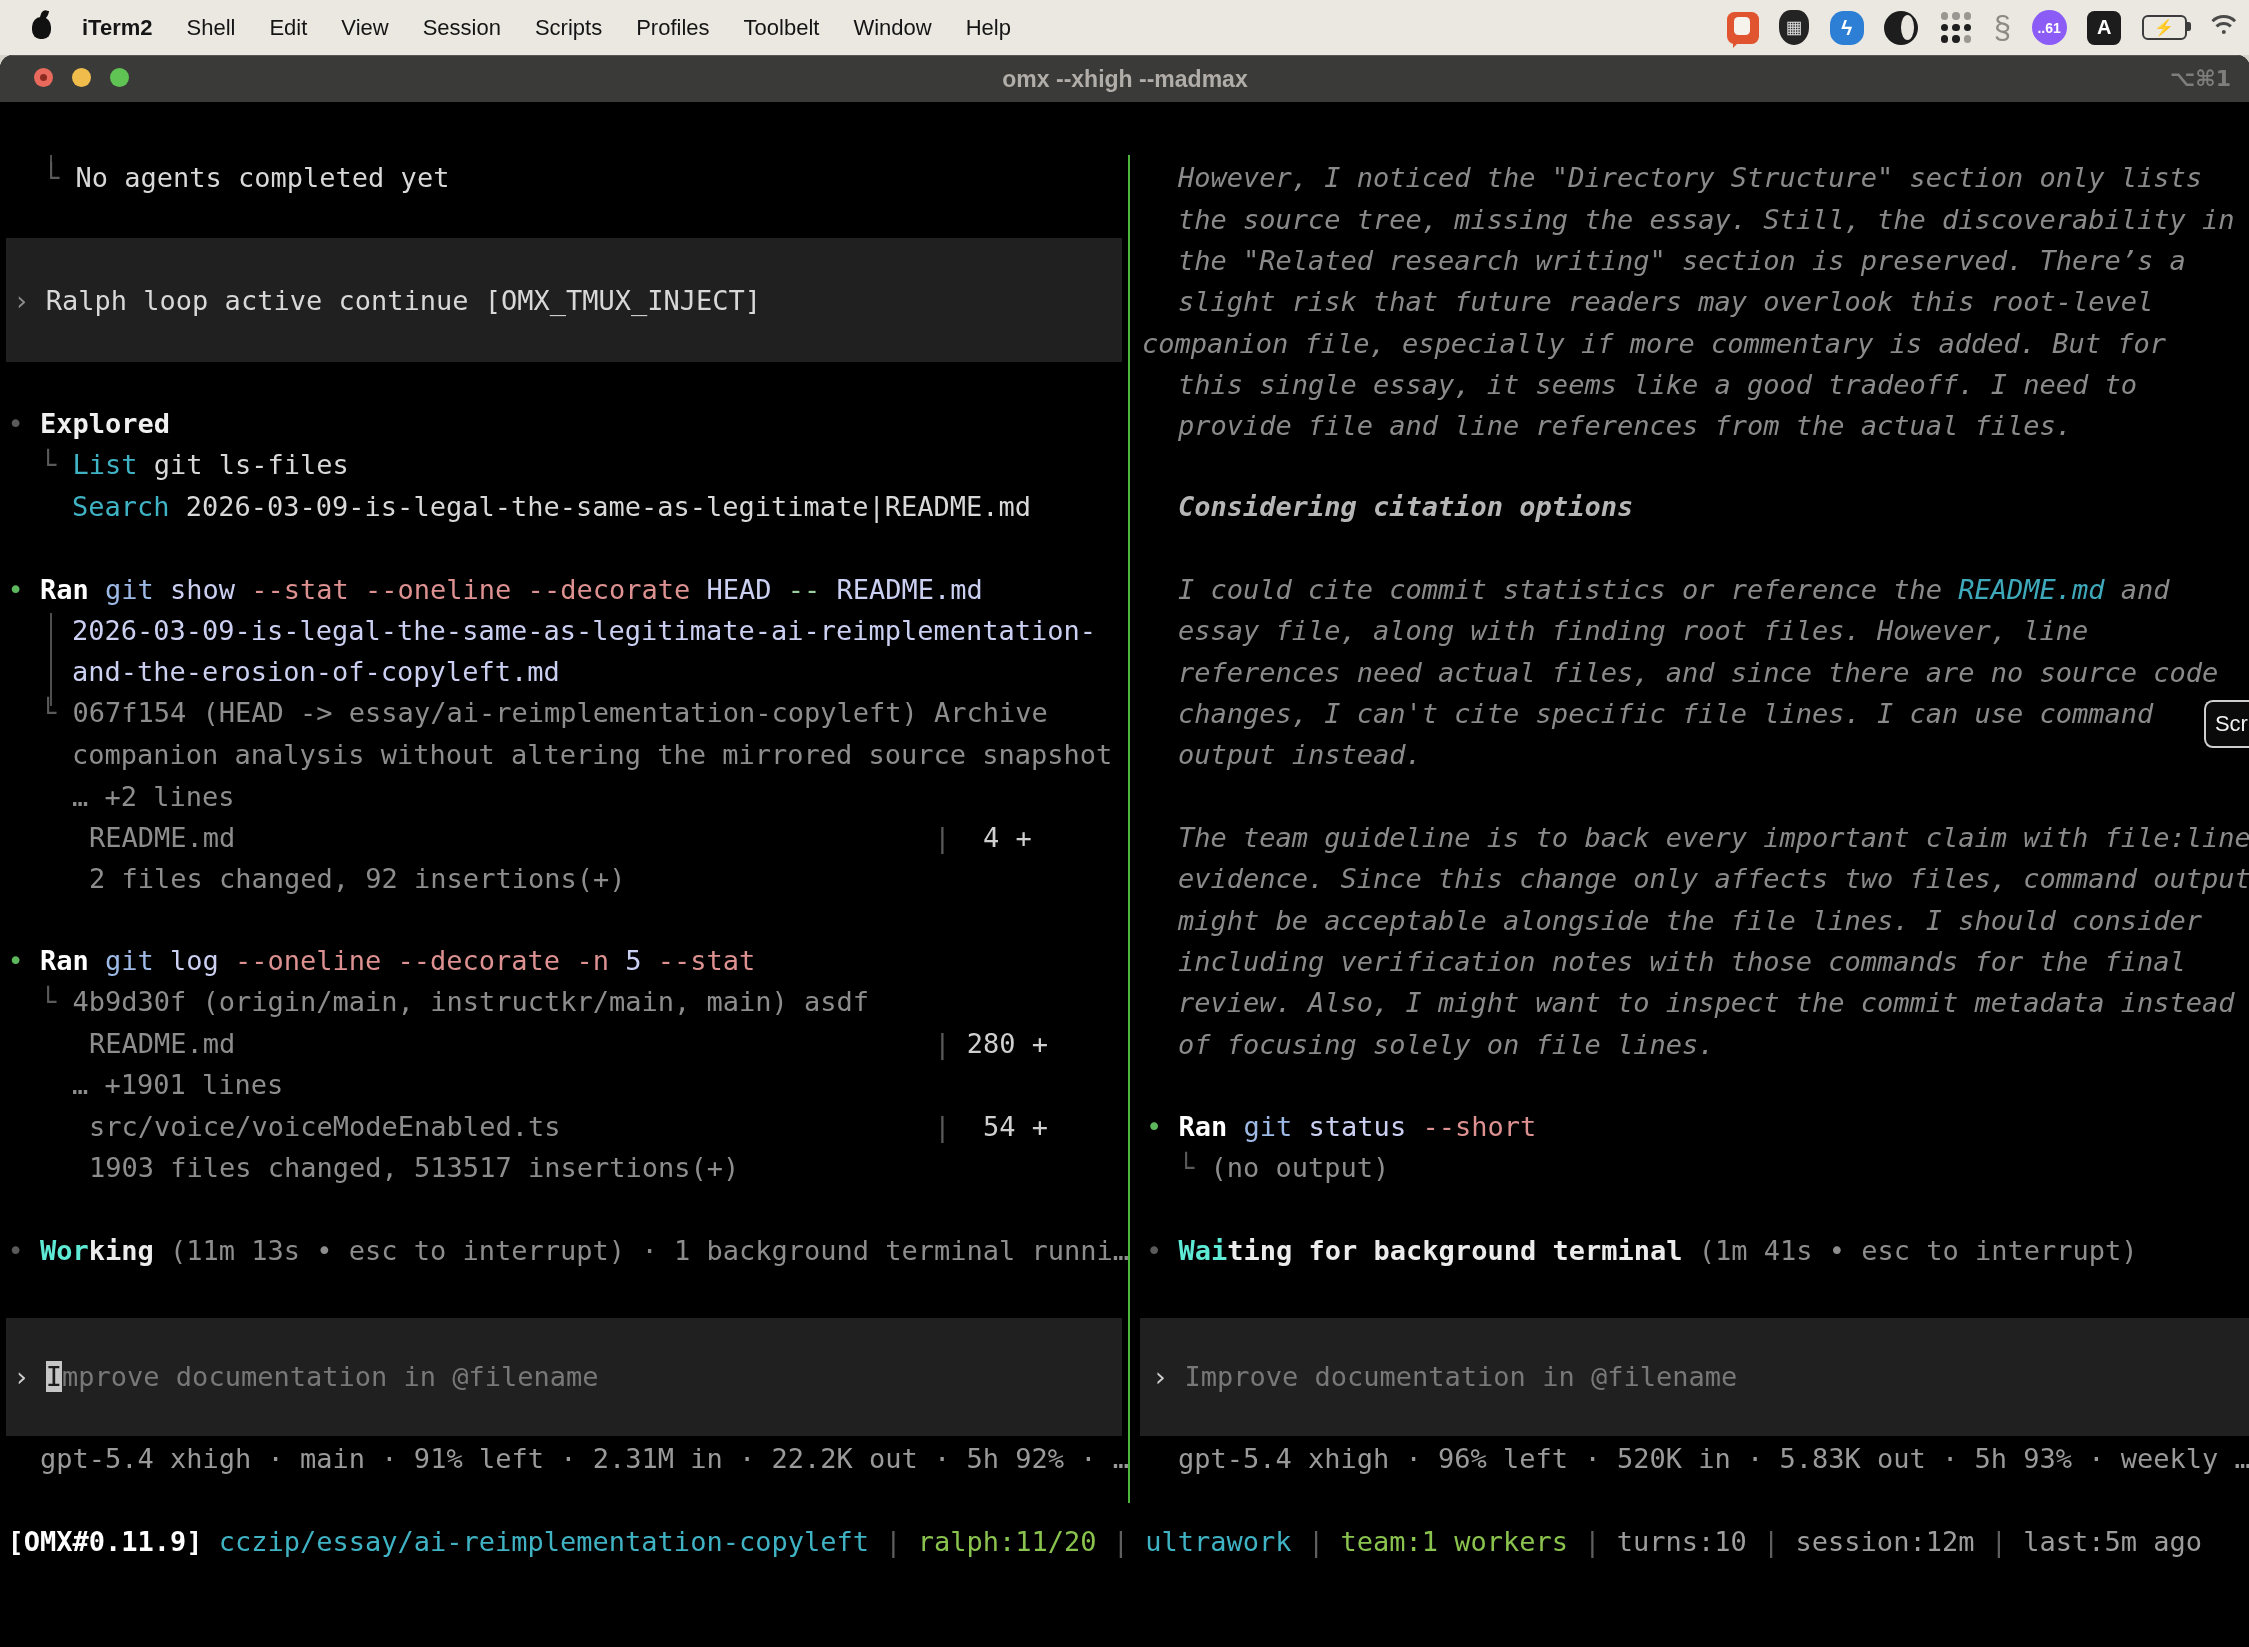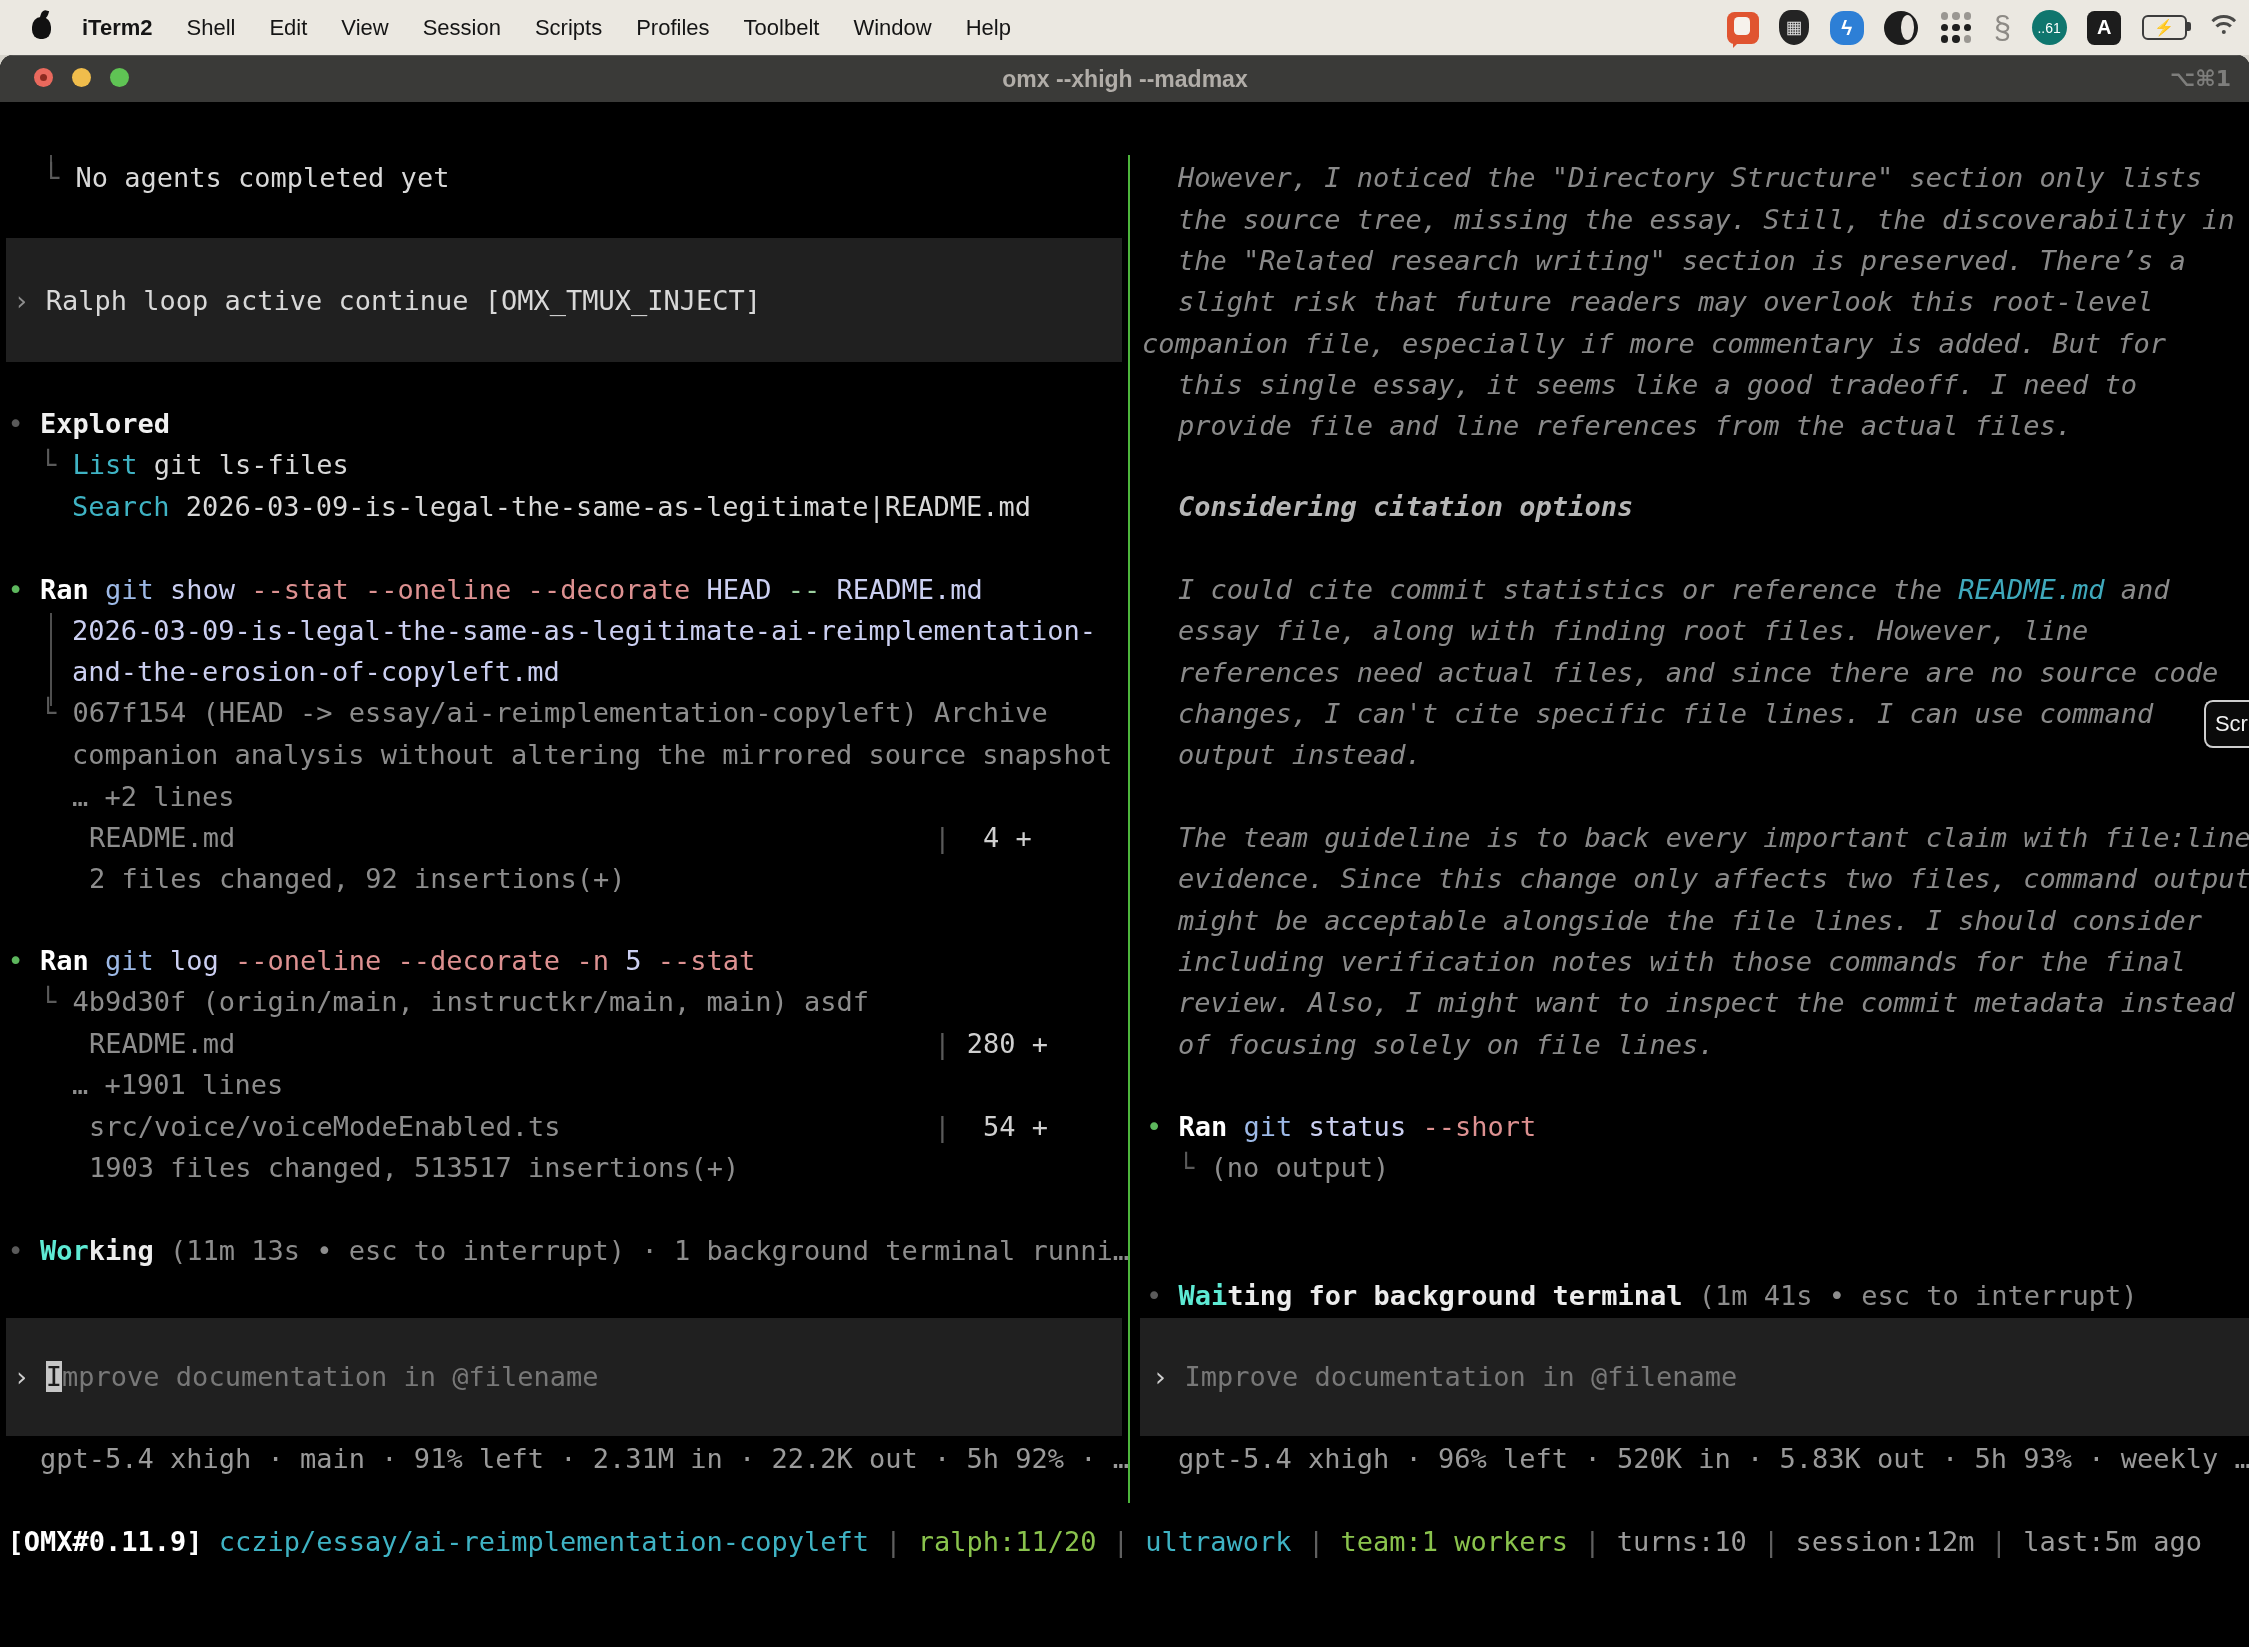--- a/index.html
+++ b/index.html
@@ -24,21 +24,21 @@
   .chat-ic::before{content:"";position:absolute;left:7.4px;top:5.9px;width:16px;height:17.7px;background:#f6f2ec;border-radius:4.4px;}
   .chat-ic::after{content:"";position:absolute;left:5.9px;bottom:-4.4px;border-left:7.4px solid #e05430;border-bottom:7.4px solid transparent;}
   .shield-ic{width:29.5px;height:35px;background:#242424;border-radius:40% 40% 50% 50%;display:flex;align-items:center;justify-content:center;color:#ddd;font-size:17.7px;}
   .sync-ic{width:34px;height:34px;background:#2d7fd6;border-radius:40%;display:flex;align-items:center;justify-content:center;color:#fff;font-size:20.7px;font-weight:bold;}
   .moon-ic{width:34px;height:34px;background:#1d1d1d;border-radius:50%;position:relative;overflow:hidden;}
   .moon-ic::before{content:"";position:absolute;right:4.4px;top:4.4px;width:13.3px;height:25px;background:#e8e4de;border-radius:50%;}
   .grid-ic{width:34px;height:34px;display:grid;grid-template-columns:repeat(3,1fr);align-items:center;justify-items:center;}
   .grid-ic i{width:7.4px;height:7.4px;border-radius:50%;background:#9a9792;}
   .grid-ic i.d{background:#1f1f1f;}
   .hook-ic{color:#8d8a85;font-size:31px;line-height:34px;}
-  .badge61-ic{width:35px;height:35px;background:#0f766e;border-radius:50%;color:#fff;display:flex;align-items:center;justify-content:center;font-size:14px;font-weight:normal;}
+  .badge61-ic{width:35px;height:35px;background:#8b5cf6;border-radius:50%;color:#fff;display:flex;align-items:center;justify-content:center;font-size:14px;font-weight:bold;}
   .asq-ic{width:34px;height:34px;background:#1c1c1c;border-radius:7.4px;color:#fff;display:flex;align-items:center;justify-content:center;font-size:20px;font-weight:bold;}
   .batt-ic{position:relative;width:41px;height:20.7px;border:2.2px solid #3c3c3c;border-radius:5.9px;display:flex;align-items:center;justify-content:center;color:#1c1c1c;font-size:16px;}
   .batt-ic::after{content:"";position:absolute;right:-5.9px;top:5.2px;width:3.7px;height:8.9px;background:#3c3c3c;border-radius:0 2.2px 2.2px 0;}
   .wifi-ic{position:relative;width:32px;height:25px;}
   .wifi-ic i{position:absolute;left:50%;transform:translateX(-50%);border:3.7px solid transparent;border-top-color:#4a4a48;border-radius:50%;}
   .wifi-ic .w1{width:29.5px;height:29.5px;top:0;}
   .wifi-ic .w2{width:17.7px;height:17.7px;top:6.6px;}
   .wifi-ic .w3{width:4.4px;height:4.4px;top:14.8px;background:#4a4a48;border:none;border-radius:50%;}
   
   .desktop-strip{position:absolute;top:55px;left:0;width:2250px;height:19px;background:#d6d3cb;z-index:1;}
@@ -199,21 +199,21 @@
     <div class="ln it" style="left:1178px;top:662px;">The team guideline is to back every important claim with file:line</div>
     <div class="ln it" style="left:1178px;top:703px;">evidence. Since this change only affects two files, command output</div>
     <div class="ln it" style="left:1178px;top:745px;">might be acceptable alongside the file lines. I should consider</div>
     <div class="ln it" style="left:1178px;top:786px;">including verification notes with those commands for the final</div>
     <div class="ln it" style="left:1178px;top:827px;">review. Also, I might want to inspect the commit metadata instead</div>
     <div class="ln it" style="left:1178px;top:869px;">of focusing solely on file lines.</div>
 
     <div class="ln" style="left:1146px;top:951px;"><span class="c-gbul">• </span><span class="c-wh">Ran</span><span class="c-fg"> </span><span class="c-blue">git</span><span class="c-lav"> status </span><span class="c-pink">--short</span></div>
     <div class="ln" style="left:1178px;top:992px;"><span class="c-dim">└ </span><span class="c-gray">(no output)</span></div>
 
-    <div class="ln" style="left:1146px;top:1075px;margin-top:45px;"><span class="c-dim">• </span><span class="c-sh1">Wai</span><span class="c-shb">ting for background terminal</span><span class="c-gray"> (1m 41s • esc to interrupt)</span></div>
+    <div class="ln" style="left:1146px;top:1075px;"><span class="c-dim">• </span><span class="c-sh1">Wai</span><span class="c-shb">ting for background terminal</span><span class="c-gray"> (1m 41s • esc to interrupt)</span></div>
 
     <div class="pbox" style="left:1140px;top:1163px;width:1110px;height:118px;"></div>
     <div class="ln" style="left:1152px;top:1201px;"><span class="c-num">› </span><span class="c-ph">Improve documentation in @filename</span></div>
     <div class="ln" style="left:1178px;top:1283px;color:#9a9a9a;">gpt-5.4 xhigh · 96% left · 520K in · 5.83K out · 5h 93% · weekly …</div>
 
     <div class="ln" style="left:7.4px;top:1366px;"><span class="c-wh">[OMX#0.11.9]</span><span class="c-teal"> cczip/essay/ai-reimplementation-copyleft </span><span class="c-pipe">| </span><span class="c-lgreen">ralph:11/20</span><span class="c-pipe"> | </span><span class="c-teal">ultrawork</span><span class="c-pipe"> | </span><span class="c-lgreen">team:1 workers</span><span class="c-pipe"> | </span><span class="c-g2">turns:10</span><span class="c-pipe"> | </span><span class="c-g2">session:12m</span><span class="c-pipe"> | </span><span class="c-g2">last:5m ago</span></div>
 
   </div>
 </div>
 

